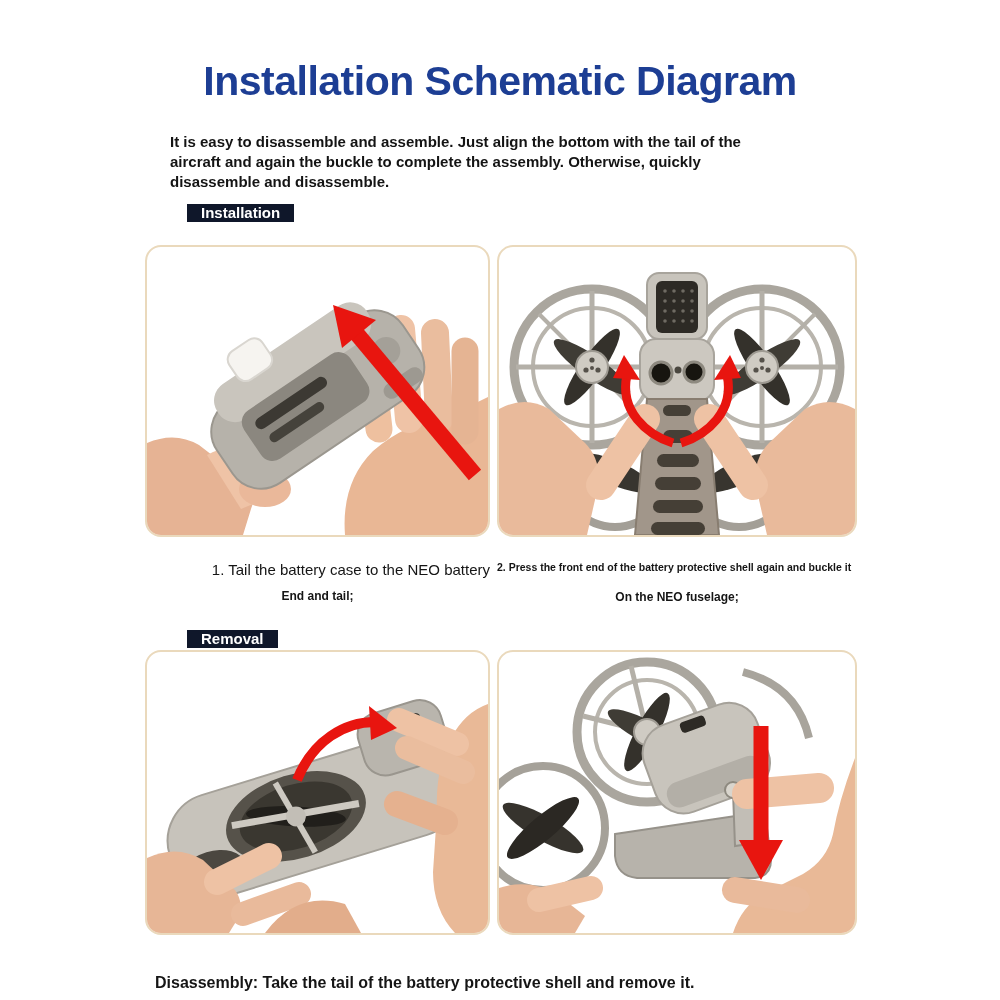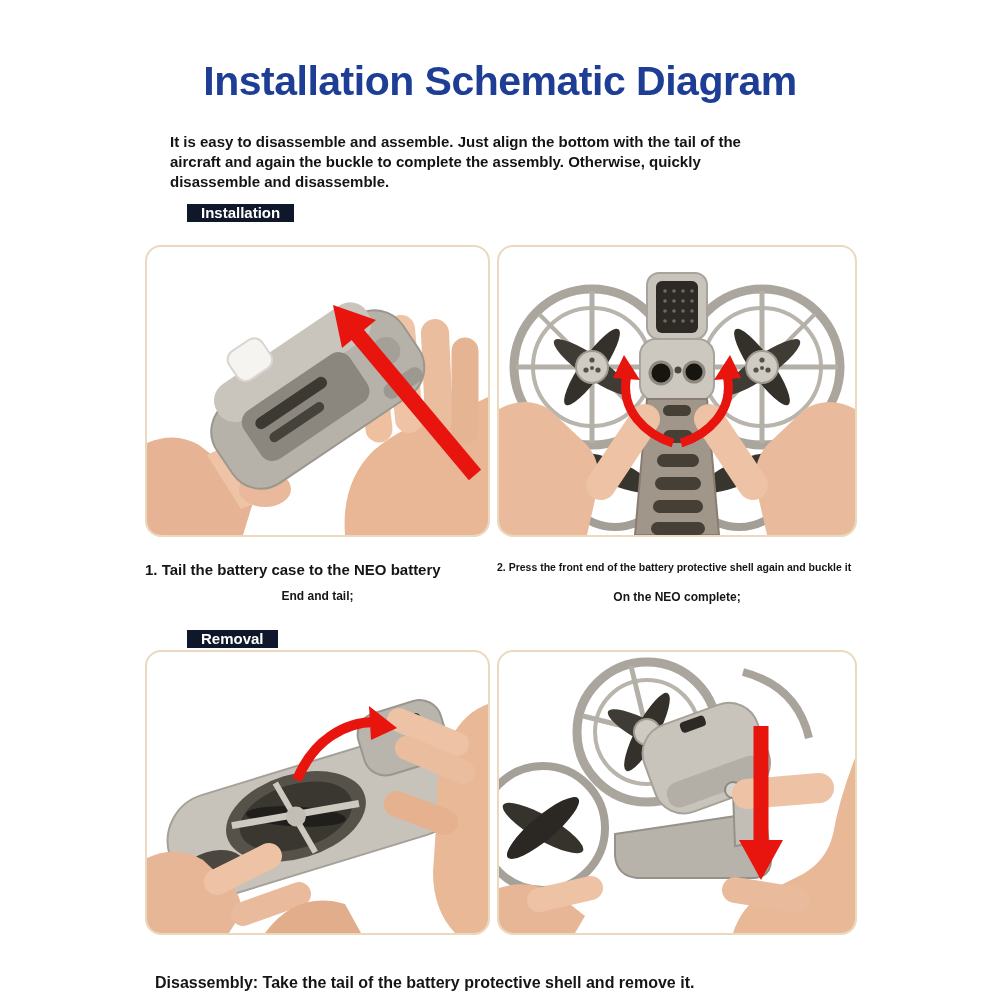--- a/index.html
+++ b/index.html
@@ -27,22 +27,22 @@
   .photo{
     position:absolute;margin:0;background:#ffffff;
     border:2px solid #ead9bc;border-radius:16px;overflow:hidden;
   }
   .photo svg{display:block;width:100%;height:100%;}
   #photo1{left:145px;top:245px;width:341px;height:288px;}
   #photo2{left:497px;top:245px;width:356px;height:288px;}
   #photo3{left:145px;top:650px;width:341px;height:281px;}
   #photo4{left:497px;top:650px;width:356px;height:281px;}
   .cap-main-1{
-    position:absolute;left:145px;top:546px;width:345px;text-align:left;
-    font-size:15px;font-weight:bold;white-space:nowrap;
+    position:absolute;left:145px;top:546px;width:345px;text-align:right;
+    font-size:15px;font-weight:normal;white-space:nowrap;
   }
   .cap-sub-1{
     position:absolute;left:145px;top:577px;width:345px;text-align:center;
     font-size:12px;font-weight:bold;
   }
   .cap-main-2{
     position:absolute;left:497px;top:550px;width:360px;text-align:left;
     font-size:10.5px;font-weight:bold;white-space:nowrap;
   }
   .cap-sub-2{
@@ -190,21 +190,21 @@
       <g>
         <path d="M182,196 C208,188 236,164 228,128" fill="none" stroke="#e8150f" stroke-width="9"></path>
         <polygon points="231,108 242,131 215,133" fill="#e8150f"></polygon>
       </g>
     </svg>
   </figure>
 
   <p class="cap-main-1">1. Tail the battery case to the NEO battery</p>
   <p class="cap-sub-1">End and tail;</p>
   <p class="cap-main-2">2. Press the front end of the battery protective shell again and buckle it</p>
-  <p class="cap-sub-2">On the NEO complete;</p>
+  <p class="cap-sub-2">On the NEO fuselage;</p>
 
   <div class="badge removal">Removal</div>
 
   <figure class="photo" id="photo3" aria-label="Hands flipping up the tail of the battery protective shell, curved red arrow pointing up-right">
     <svg viewBox="0 0 341 281">
 
       <g transform="rotate(-17 170 158)">
         <rect x="16" y="110" width="300" height="104" rx="48" fill="#c7c3bb" stroke="#a5a199" stroke-width="2"></rect>
         <ellipse cx="148" cy="158" rx="72" ry="42" fill="#56524a"></ellipse>
         <ellipse cx="148" cy="158" rx="58" ry="32" fill="#3a3730"></ellipse>

